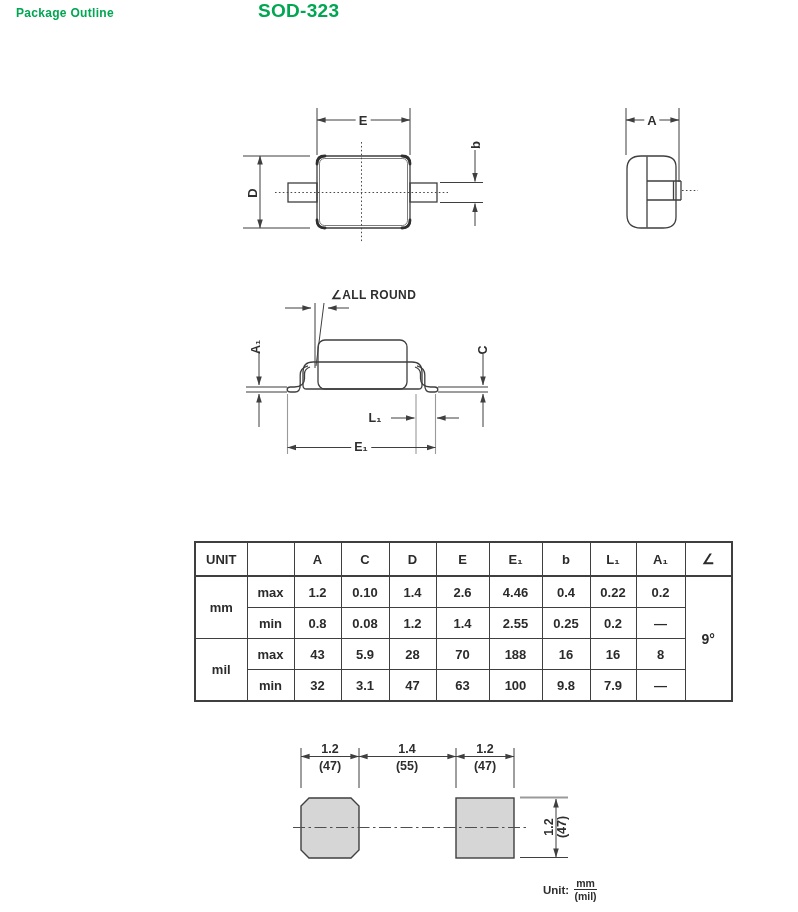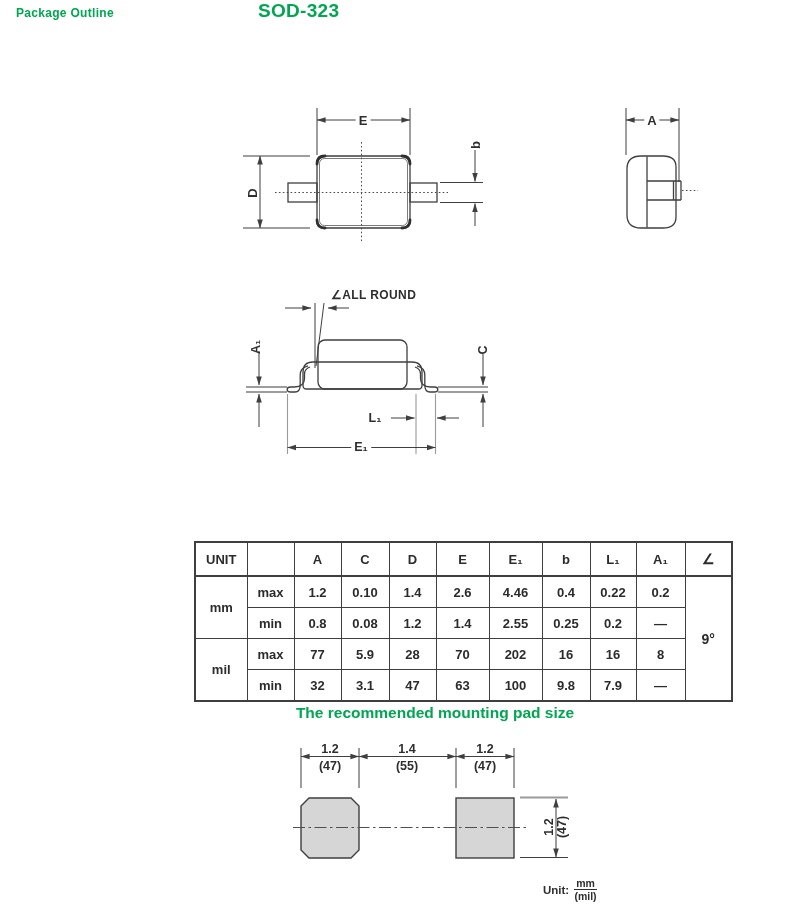--- a/index.html
+++ b/index.html
@@ -165,44 +165,43 @@
       <td>1.2</td>
       <td>1.4</td>
       <td>2.55</td>
       <td>0.25</td>
       <td>0.2</td>
       <td>—</td>
     </tr>
     <tr class="r">
       <td rowspan="2">mil</td>
       <td>max</td>
-      <td>77</td>
+      <td>43</td>
       <td>5.9</td>
       <td>28</td>
       <td>70</td>
-      <td>202</td>
+      <td>188</td>
       <td>16</td>
       <td>16</td>
       <td>8</td>
     </tr>
     <tr class="r">
       <td>min</td>
       <td>32</td>
       <td>3.1</td>
       <td>47</td>
       <td>63</td>
       <td>100</td>
       <td>9.8</td>
       <td>7.9</td>
       <td>—</td>
     </tr>
   </tbody>
     </table>
 
-  <div class="padhead green">The recommended mounting pad size</div>
 
   <svg style="left:280px;top:735px" width="330" height="170" viewBox="0 0 330 170">
     <defs>
       <marker id="m3" markerWidth="10" markerHeight="8" refX="8.6" refY="3.5" orient="auto-start-reverse" markerUnits="userSpaceOnUse">
         <path d="M0,0.7 L8.8,3.5 L0,6.3 Z" fill="#3f3f3f"></path>
       </marker>
     </defs>
     <g>
       <path class="thin" d="M21 13 V53 M79 13 V53 M176 13 V53 M234 13 V53"></path>
       <line class="thin" x1="21" y1="21.5" x2="79" y2="21.5" marker-start="url(#m3)" marker-end="url(#m3)"></line>

